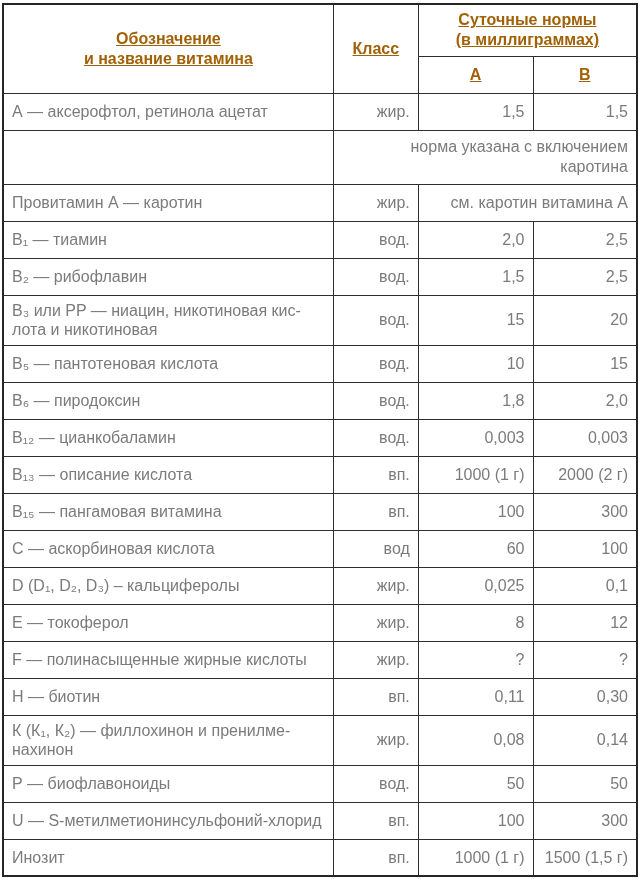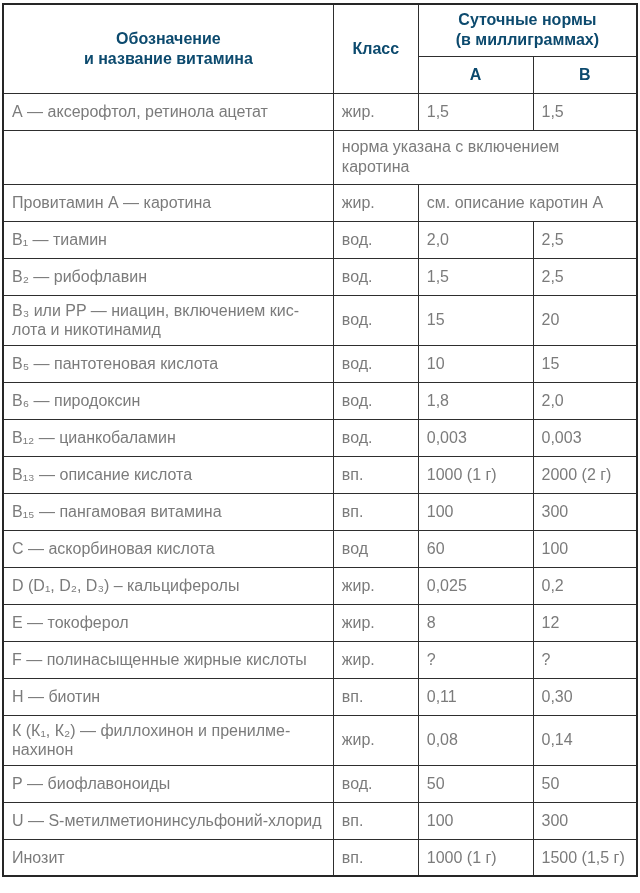--- a/index.html
+++ b/index.html
@@ -23,44 +23,45 @@
   }
   table.vitamins th,
   table.vitamins td {
     border: 1px solid #2e2e2e;
     vertical-align: middle;
     box-sizing: border-box;
     overflow: hidden;
   }
   
   table.vitamins th {
-    color: #0c4a6e;
+    color: #a16207;
     font-weight: bold;
     font-size: 16px;
     line-height: 1.25;
     text-align: center;
     padding: 4px 6px;
     background: #ffffff;
+    text-decoration: underline;
   }
   tr.hdr-top { height: 52px; }
   tr.hdr-sub { height: 37px; }
   
   table.vitamins td {
     color: #7b7b7b;
     font-size: 16px;
     line-height: 1.22;
     padding: 5px 8px;
   }
   td.name {
     text-align: left;
     padding-left: 7px;
     padding-right: 6px;
   }
   td.cls, td.val, td.note {
-    text-align: left;
+    text-align: right;
   }
   tr.row { height: 37px; }
   tr.row-note { height: 54px; padding-left: 28px; }
   .preline { white-space: pre-line; }
 </style>
 </head>
 <body>
 
 <div class="page">
   <table class="vitamins">
@@ -91,41 +92,41 @@
       <td class="val">1,5</td>
     </tr>
 
     <tr class="row-note">
       <td class="name"></td>
       <td colspan="3" class="note preline">норма указана с включением
 каротина</td>
     </tr>
 
     <tr class="row">
-      <td class="name">Провитамин А — каротина</td>
-      <td class="cls">жир.</td>
-      <td colspan="2" class="note">см. описание каротин А</td>
+      <td class="name">Провитамин А — каротин</td>
+      <td class="cls">жир.</td>
+      <td colspan="2" class="note">см. каротин витамина А</td>
     </tr>
 
     <tr class="row">
       <td class="name">В₁ — тиамин</td>
       <td class="cls">вод.</td>
       <td class="val">2,0</td>
       <td class="val">2,5</td>
     </tr>
 
     <tr class="row">
       <td class="name">В₂ — рибофлавин</td>
       <td class="cls">вод.</td>
       <td class="val">1,5</td>
       <td class="val">2,5</td>
     </tr>
 
     <tr class="row">
-      <td class="name">В₃ или PP — ниацин, включением кис-лота и никотинамид</td>
+      <td class="name">В₃ или PP — ниацин, никотиновая кис-лота и никотиновая</td>
       <td class="cls">вод.</td>
       <td class="val">15</td>
       <td class="val">20</td>
     </tr>
 
     <tr class="row">
       <td class="name">В₅ — пантотеновая кислота</td>
       <td class="cls">вод.</td>
       <td class="val">10</td>
       <td class="val">15</td>
@@ -163,21 +164,21 @@
       <td class="name">С — аскорбиновая кислота</td>
       <td class="cls">вод</td>
       <td class="val">60</td>
       <td class="val">100</td>
     </tr>
 
     <tr class="row">
       <td class="name">D (D₁, D₂, D₃) – кальциферолы</td>
       <td class="cls">жир.</td>
       <td class="val">0,025</td>
-      <td class="val">0,2</td>
+      <td class="val">0,1</td>
     </tr>
 
     <tr class="row">
       <td class="name">Е — токоферол</td>
       <td class="cls">жир.</td>
       <td class="val">8</td>
       <td class="val">12</td>
     </tr>
 
     <tr class="row">

